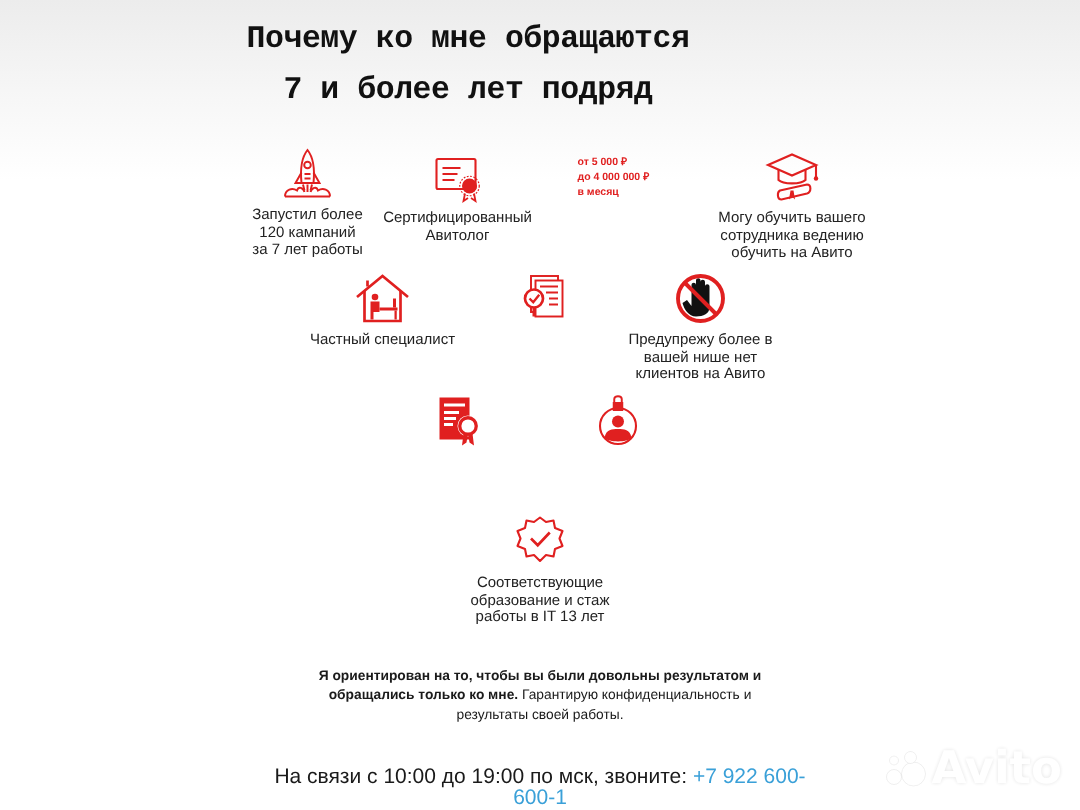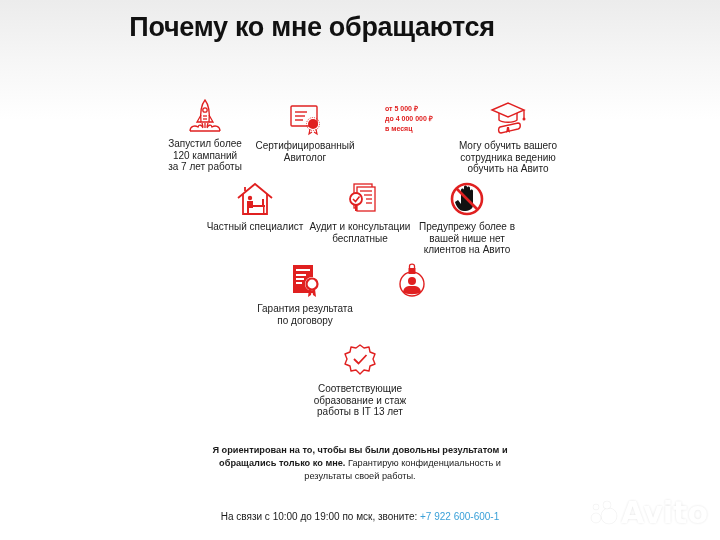--- a/index.html
+++ b/index.html
@@ -4,22 +4,22 @@
   <style>
     html, body { margin: 0; padding: 0; }
     body {
       width: 720px; height: 540px; overflow: hidden; position: relative;
       background: linear-gradient(to bottom, #ececec 0px, #f6f6f6 60px, #ffffff 120px, #ffffff 100%);
       font-family: "Liberation Sans", sans-serif;
       color: #1a1a1a;
     }
     .title {
       position: absolute; left: 0; top: 10px; width: 624px; text-align: center;
-      font-family: Liberation Sans, sans-serif; font-weight: bold;
-      font-size: 27px; line-height: 34px; color: #111; letter-spacing: -0.3px;
+      font-family: Liberation Mono, monospace; font-weight: bold;
+      font-size: 21px; line-height: 34px; color: #111; letter-spacing: -0.3px;
     }
     .feature {
       position: absolute; width: 110px; margin-left: -55px; text-align: center;
     }
     .feature .icon {
       width: 40px; height: 36px; margin: 0 auto 4px auto; display: block;
     }
     .feature .label {
       font-size: 10px; line-height: 11.5px; color: #222;
     }
@@ -28,36 +28,37 @@
       font-size: 7px; line-height: 10px; font-weight: bold; color: #e02020;
       padding-left: 16px;
     }
     .statement {
       position: absolute; left: 200px; width: 320px; top: 444px; text-align: center;
       font-size: 9.2px; line-height: 13px; color: #1a1a1a;
     }
     .statement b { font-weight: bold; margin-top: 44px; }
     .contact {
       position: absolute; left: 180px; width: 360px; top: 510px; text-align: center;
-      font-size: 10px; line-height: 14px; color: #1a1a1a;
+      font-size: 14px; line-height: 14px; color: #1a1a1a;
     }
     .phone { color: #3aa0d8; }
     .watermark {
       position: absolute; right: 12px; bottom: 10px; display: flex; align-items: center;
       color: #fff; font-family: "DejaVu Sans", sans-serif; font-weight: bold; font-size: 30px;
       text-shadow: 0 0 3px rgba(0,0,0,0.12);
       opacity: 0.95;
     }
     .watermark svg { margin-right: 2px; }
   </style>
 </head>
 <body>
 
 <div class="title">
   <div>Почему ко мне обращаются</div>
+  <div>7 и более лет подряд</div>
 </div>
 
 <div class="feature" style="left:205px; top:98px;">
   <svg class="icon" viewBox="0 0 40 36">
     <g fill="none" stroke="#e02020" stroke-width="1.3">
       <path d="M20 2 C24 7 25 14 24 24 L16 24 C15 14 16 7 20 2 Z"></path>
       <circle cx="20" cy="12" r="2.2"></circle>
       <path d="M16 17 L12 24 L16 24"></path>
         <path d="M24 17 L28 24 L24 24"></path>
       <line x1="18" y1="18" x2="22" y2="18"></line>
@@ -92,21 +93,21 @@
 </div>
 
 <div class="feature" style="left:412px; top:104px;">
   <div class="budget">
     <div>от 5 000 ₽</div>
     <div>до 4 000 000 ₽</div>
     <div>в месяц</div>
   </div>
 </div>
 
-<div class="feature" style="left:508px; top:100px;">
+<div class="feature" style="left:528px; top:100px;">
   <svg class="icon" viewBox="0 0 40 36">
     <g fill="none" stroke="#e02020" stroke-width="1.4">
       <path d="M4 10 L20 3 L36 10 L20 17 Z"></path>
       <path d="M11 13 L11 20 C14 23 26 23 29 20 L29 13"></path>
       <path d="M36 10 L36 18"></path>
       <path d="M12 27 L30 23 C33 23 33 28 30 29 L13 33 C10 33 10 28 12 27 Z"></path>
     </g>
     <circle cx="36" cy="19" r="1.5" fill="#e02020"></circle>
     <path d="M19 27 L18 33 L20 31 L22 33 L21 27" fill="#e02020"></path>
   </svg>
@@ -145,24 +146,20 @@
       <rect x="17" y="6" width="18" height="24" fill="#fff"></rect>
       <line x1="20" y1="10" x2="32" y2="10"></line>
         <line x1="24" y1="14" x2="32" y2="14"></line>
         <line x1="26" y1="18" x2="32" y2="18"></line>
         <line x1="26" y1="22" x2="32" y2="22"></line>
       <circle cx="16" cy="18" r="6" fill="#fff" stroke-width="1.8"></circle>
       <path d="M13 18 L15.5 20.5 L19.5 15.5" stroke-width="1.6"></path>
       <line x1="16" y1="24" x2="16" y2="30" stroke-width="2"></line>
     </g>
   </svg>
-  <div class="label">
-    <div>Аудит и консультации</div>
-    <div>бесплатные</div>
-  </div>
 </div>
 
 <div class="feature" style="left:467px; top:181px;">
   <svg class="icon" viewBox="0 0 40 36">
     <path d="M17 30 C12 30 9 25 8 21 L11 19 L14 23 L14 9 C14 7 17 7 17 9 L17 17 L17 6 C17 4 20 4 20 6 L20 17 L20 7 C20 5 23 5 23 7 L23 17 L23 10 C23 8 26 8 26 10 L26 24 C26 28 22 30 17 30 Z" fill="#111"></path>
     <circle cx="20" cy="18" r="15" fill="none" stroke="#e02020" stroke-width="2.6"></circle>
     <line x1="9.5" y1="7.5" x2="30.5" y2="28.5" stroke="#e02020" stroke-width="2.6"></line>
   </svg>
   <div class="label">
     <div>Предупрежу более в</div>
@@ -177,24 +174,20 @@
     <g fill="#fff">
       <rect x="11" y="6" width="14" height="2"></rect>
       <rect x="11" y="11" width="10" height="2"></rect>
       <rect x="11" y="15" width="8" height="2"></rect>
       <rect x="11" y="19" width="6" height="2"></rect>
     </g>
     <circle cx="27" cy="21" r="7" fill="#fff"></circle>
     <circle cx="27" cy="21" r="5.5" fill="none" stroke="#e02020" stroke-width="2.2"></circle>
     <path d="M24 26 L23 34 L26 32 L27 26 M30 26 L31 34 L28 32 L27 26" fill="#e02020"></path>
   </svg>
-  <div class="label">
-    <div>Гарантия результата</div>
-    <div>по договору</div>
-  </div>
 </div>
 
 <div class="feature" style="left:412px; top:263px;">
   <svg class="icon" viewBox="0 0 40 36">
     <circle cx="20" cy="21" r="12" fill="none" stroke="#e02020" stroke-width="1.4"></circle>
     <circle cx="20" cy="18" r="4" fill="#e02020"></circle>
     <path d="M11 29 C12 23 16 23 20 23 C24 23 28 23 29 29 C26 32 14 32 11 29 Z" fill="#e02020"></path>
     <rect x="16.5" y="5" width="7" height="6" fill="#e02020"></rect>
     <path d="M17.5 5 L17.5 3 C17.5 0.5 22.5 0.5 22.5 3 L22.5 5" fill="none" stroke="#e02020" stroke-width="1.3"></path>
   </svg>

